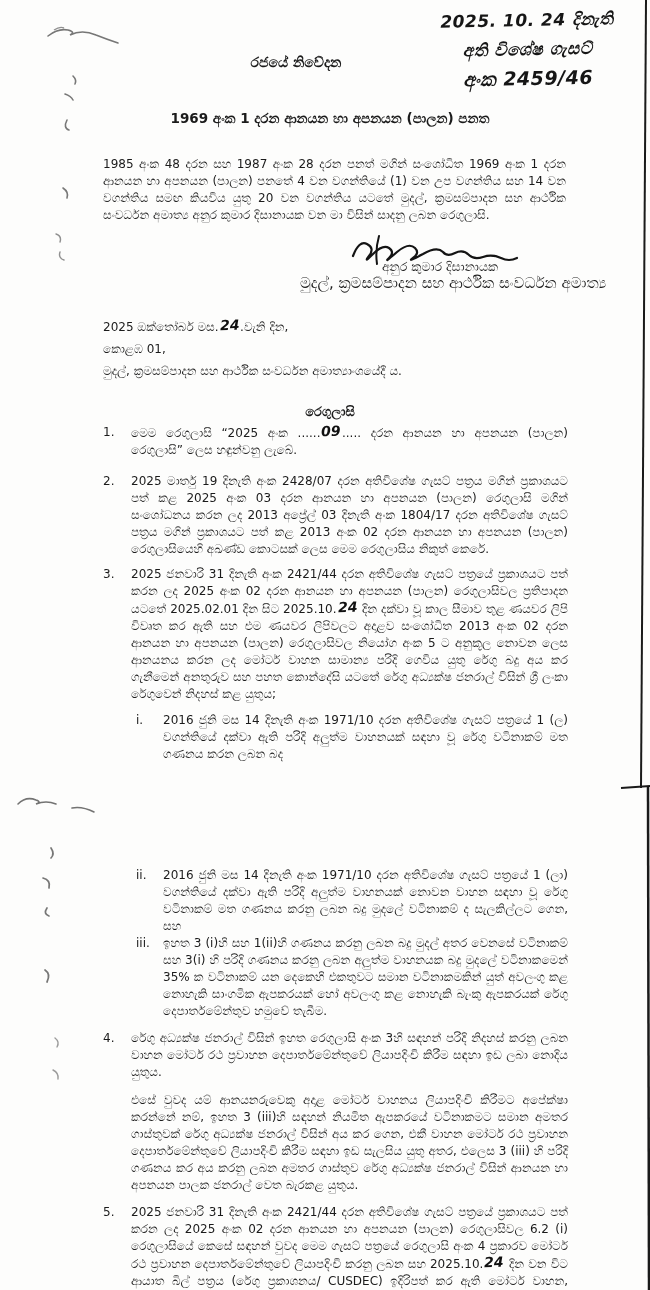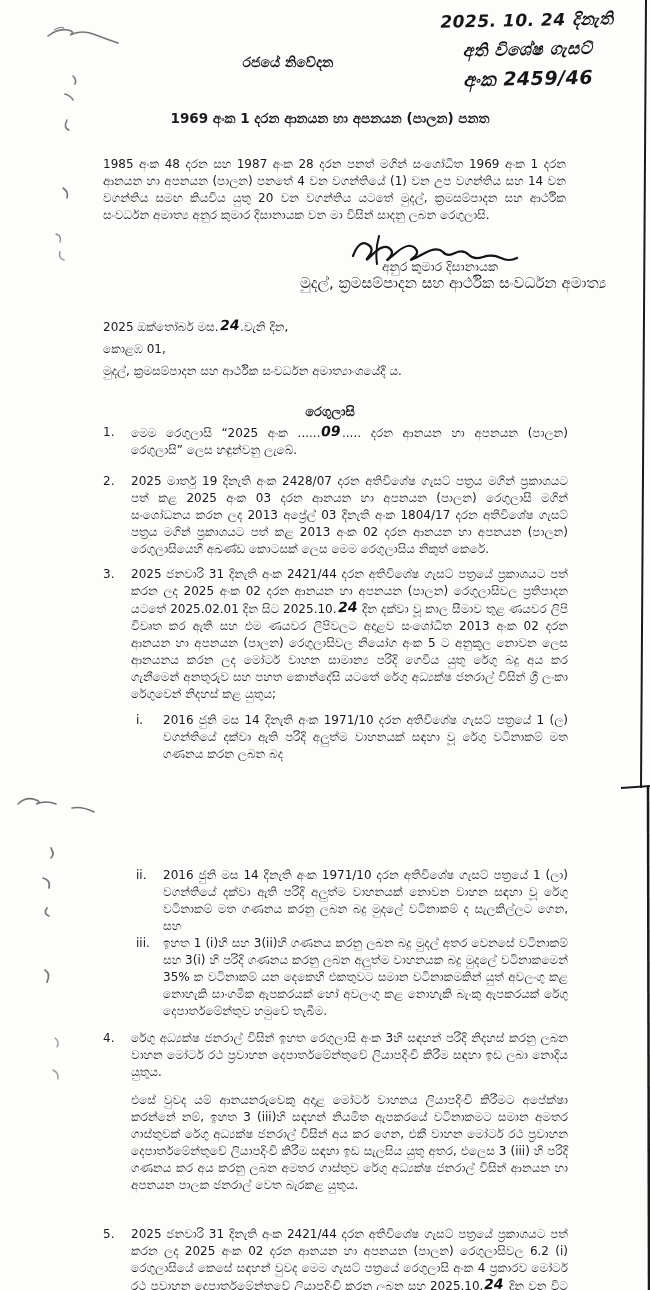--- a/index.html
+++ b/index.html
@@ -11,21 +11,21 @@
     font-size:12px; line-height:17px;
   }
   .hw-note {
     position:absolute; top:6px; left:420px; width:215px;
     text-align:center; font-style:italic; font-weight:600;
     font-size:17px; line-height:29px; letter-spacing:0.5px; color:#161616;
     transform:rotate(-1.2deg);
   }
   .hw-note .nline3 { font-size:19px; }
   .section-title {
-    position:absolute; top:54px; left:0; width:576px; text-align:center;
+    position:absolute; top:54px; left:8px; width:576px; text-align:center;
     font-weight:bold; font-size:14px;
   }
   .act-title {
     position:absolute; top:110px; left:0; width:660px; text-align:center;
     font-weight:bold; font-size:13.5px;
   }
   .preamble {
     position:absolute; top:156px; left:103px; width:463px;
     text-align:justify;
   }
@@ -42,21 +42,21 @@
   }
   .reg-list { position:absolute; top:424px; left:103px; width:465px; }
   .item { position:relative; padding-left:28px; text-align:justify; }
   .item .num { position:absolute; left:0; top:0; }
   .subitem { position:relative; margin-left:33px; padding-left:27px; text-align:justify; }
   .subitem .rnum { position:absolute; left:0; top:0; }
   .plain-para { padding-left:28px; text-align:justify; }
   .mb1 { margin-bottom:14px; } .mb2 { margin-bottom:8px; }
   .mb3 { margin-bottom:9px; }  .mb-gap { margin-bottom:104px; }
   .mb4 { }  .mb5 { margin-bottom:10px; }
-  .mb6 { margin-bottom:11px; } .mb7 { margin-bottom:32px; }
+  .mb6 { margin-bottom:11px; } .mb7 { margin-bottom:10px; }
   .mb8 { margin-bottom:9px; }
   .hw-inline {
     font-style:italic; font-weight:700; font-size:14px; color:#101010;
     display:inline-block; transform:rotate(-2deg); position:relative; top:-1px;
     padding:0 1px;
   }
   .artifact { position:absolute; pointer-events:none; }
 </style>
 </head>
 <body>
@@ -113,21 +113,21 @@
       <span>2016 ජුනි මස 14 දිනැති අංක 1971/10 දරන අතිවිශේෂ ගැසට් පත්‍රයේ 1 (ල) වගන්තියේ දක්වා ඇති පරිදි අලුත්ම වාහනයක් සඳහා වූ රේගු වටිනාකම්  මත ගණනය කරන ලබන බද</span>
     </div>
 
     <div class="subitem mb4">
       <span class="rnum">ii.</span>
       <span>2016 ජුනි මස 14 දිනැති අංක 1971/10 දරන අතිවිශේෂ ගැසට් පත්‍රයේ  1 (ලා) වගන්තියේ දක්වා ඇති පරිදි අලුත්ම වාහනයක් නොවන වාහන සඳහා වූ රේගු වටිනාකම්  මත ගණනය කරනු ලබන බදු මුදලේ වටිනාකම් ද සැලකිල්ලට ගෙන, සහ</span>
     </div>
 
     <div class="subitem mb5">
       <span class="rnum">iii.</span>
-      <span>ඉහත 1 (i)හි සහ 3(ii)හි ගණනය කරනු ලබන බදු මුදල් අතර වෙනසේ වටිනාකම් සහ 3(i) හි පරිදි ගණනය කරනු ලබන අලුත්ම වාහනයක බදු මුදලේ වටිනාකමෙන් 35% ක වටිනාකම් යන දෙකෙහි එකතුවට සමාන වටිනාකමකින් යුත් අවලංගු කළ නොහැකි සාංගමික ඇපකරයක් හෝ අවලංගු කළ නොහැකි බැංකු ඇපකරයක් රේගු දෙපාර්තමේන්තුව හමුවේ තැබීම.</span>
+      <span>ඉහත 3 (i)හි සහ 1(ii)හි ගණනය කරනු ලබන බදු මුදල් අතර වෙනසේ වටිනාකම් සහ 3(i) හි පරිදි ගණනය කරනු ලබන අලුත්ම වාහනයක බදු මුදලේ වටිනාකමෙන් 35% ක වටිනාකම් යන දෙකෙහි එකතුවට සමාන වටිනාකමකින් යුත් අවලංගු කළ නොහැකි සාංගමික ඇපකරයක් හෝ අවලංගු කළ නොහැකි බැංකු ඇපකරයක් රේගු දෙපාර්තමේන්තුව හමුවේ තැබීම.</span>
     </div>
 
     <div class="item mb6">
       <span class="num">4.</span>
       <span>රේගු අධ්‍යක්ෂ ජනරාල් විසින් ඉහත රෙගුලාසි අංක 3හි සඳහන් පරිදි නිදහස් කරනු ලබන වාහන මෝටර් රථ ප්‍රවාහන දෙපාර්තමේන්තුවේ ලියාපදිංචි කිරීම සඳහා ඉඩ ලබා නොදිය යුතුය.</span>
     </div>
     <div class="plain-para mb7">
       <span>එසේ වුවද යම් ආනයනරුවෙකු අදාළ මෝටර් වාහනය ලියාපදිංචි කිරීමට අපේක්ෂා කරන්නේ නම්, ඉහත 3 (iii)හි සඳහන්  නියමිත ඇපකරයේ වටිනාකමට සමාන අමතර ගාස්තුවක් රේගු අධ්‍යක්ෂ ජනරාල් විසින් අය කර ගෙන, එකී වාහන මෝටර් රථ ප්‍රවාහන දෙපාර්තමේන්තුවේ ලියාපදිංචි කිරීම සඳහා ඉඩ සැලසිය යුතු අතර, එලෙස 3 (iii) හි පරිදි ගණනය කර අය කරනු ලබන අමතර ගාස්තුව රේගු අධ්‍යක්ෂ ජනරාල් විසින් ආනයන හා  අපනයන පාලක ජනරාල් වෙත බැරකළ යුතුය.</span>
     </div>
 

